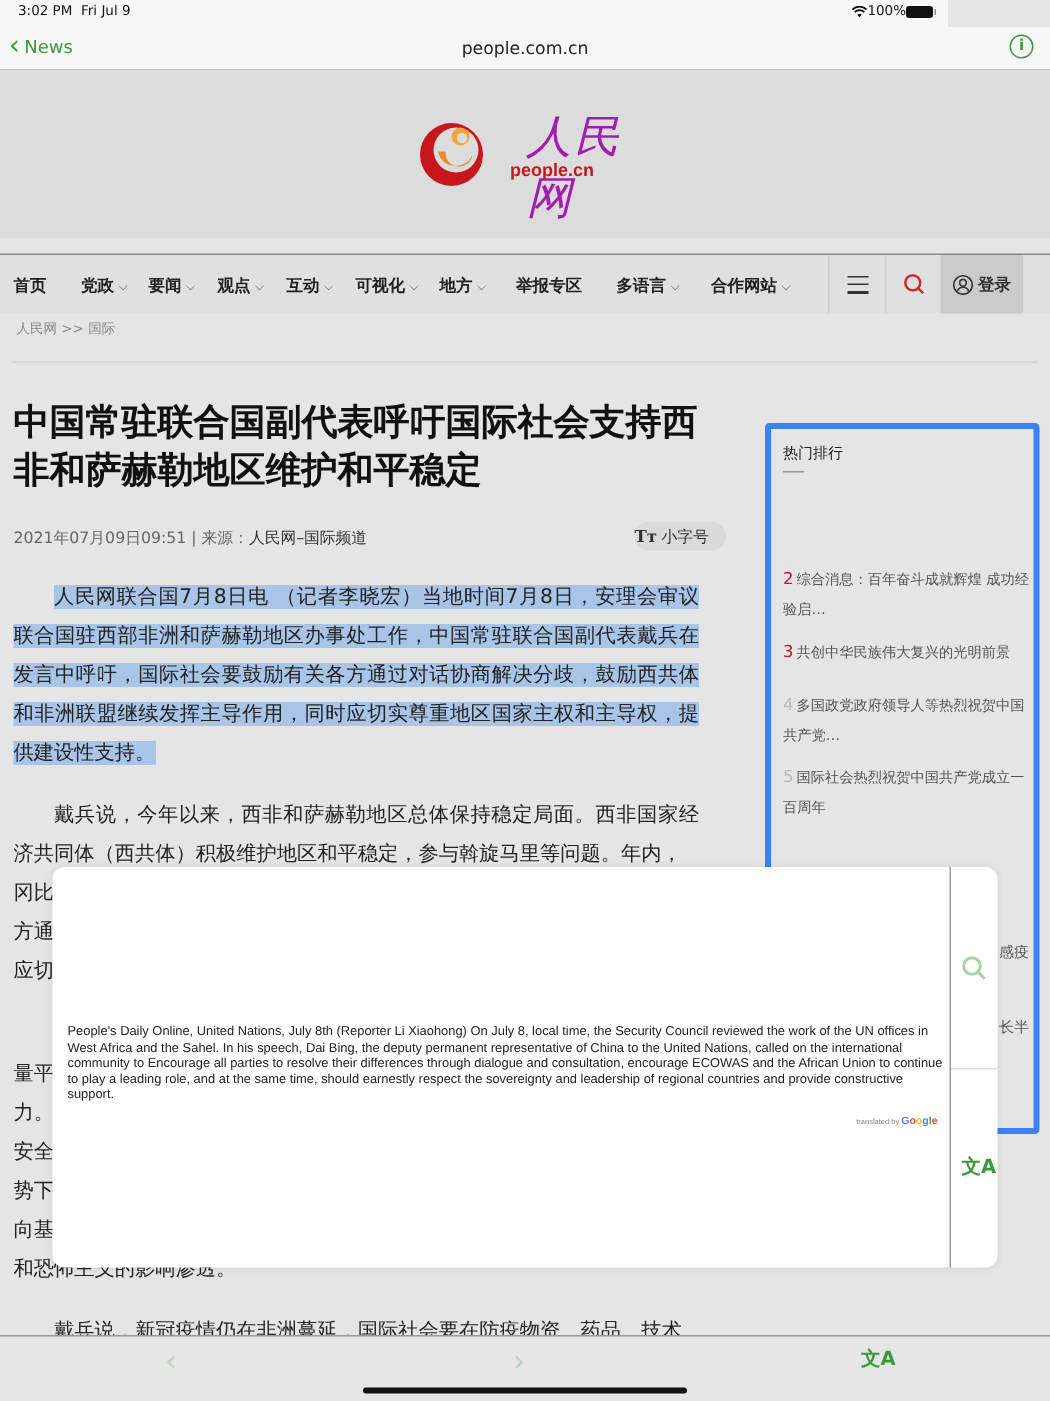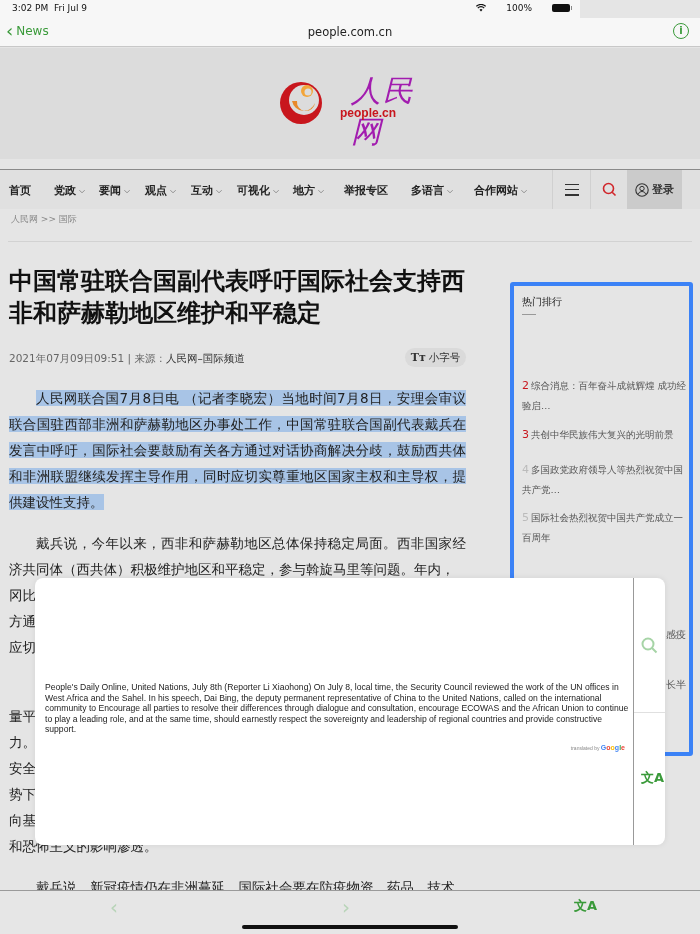--- a/index.html
+++ b/index.html
@@ -1,19 +1,19 @@
 <!DOCTYPE html>
 <html><head>
 <meta charset="utf-8">
 <style>
   * { box-sizing: border-box; margin: 0; padding: 0; }
   html, body { width: 700px; height: 934px; overflow: hidden; background: #e5e5e5; font-family: "DejaVu Sans", "Liberation Sans", sans-serif; color: #222; }
-  .statusbar { position: absolute; top: 0; left: 0; width: 580px; height: 18px; background: #f7f7f7; font-size: 9px; color: #111; }
+  .statusbar { position: absolute; top: 0; left: 0; width: 632px; height: 18px; background: #f7f7f7; font-size: 9px; color: #111; }
   .statusbar .time { position: absolute; left: 12px; top: 3px; }
-  .statusbar .right { position: absolute; right: 10px; top: 3px; display: flex; align-items: center; gap: 20px; justify-content: space-between; }
+  .statusbar .right { position: absolute; right: 10px; top: 3px; display: flex; align-items: center; gap: 0; justify-content: space-between; }
   .battery { width: 18px; height: 8px; background: #111; border-radius: 2px; position: relative; }
   .battery:after { content: ""; position: absolute; right: -2px; top: 2px; width: 1.5px; height: 4px; background: #888; }
   .navbar { position: absolute; top: 18px; left: 0; width: 700px; height: 29px; background: #f7f7f7; border-bottom: 1px solid #c8c8c8; }
   .back { position: absolute; left: 6px; top: 5px; color: #3a9a3a; font-size: 12px; display: flex; align-items: center; gap: 3px; }
   .back .chev { font-size: 18px; line-height: 16px; }
   .url { position: absolute; left: 0; right: 0; top: 7px; text-align: center; font-size: 11.5px; color: #222; }
   .info { position: absolute; right: 11px; top: 5px; width: 16px; height: 16px; border: 1.5px solid #3a9a3a; border-radius: 50%; color: #3a9a3a; font-size: 10px; text-align: center; line-height: 13px; font-weight: bold; }
 
   .masthead { position: absolute; top: 48px; left: 0; width: 700px; height: 111px; background: #dcdcdc; }
   .logo { position: absolute; left: 277px; top: 23px; width: 150px; height: 58px; }
@@ -27,21 +27,21 @@
   .hamb { width: 14px; height: 12px; display: flex; flex-direction: column; justify-content: space-between; }
   .hamb i { display: block; height: 1.5px; background: #333; }
   .nav-search { position: absolute; left: 590px; top: 0; width: 37px; height: 39px; border-left: 1px solid #d0d0d0; display: flex; align-items: center; justify-content: center; }
   .nav-login { position: absolute; left: 627px; top: 0; width: 55px; height: 39px; background: #cbcbcb; display: flex; align-items: center; justify-content: center; gap: 3px; font-size: 11px; font-weight: bold; color: #333; }
 
   .breadcrumb { position: absolute; left: 11px; top: 213px; font-size: 9px; color: #888; }
   .divider { position: absolute; left: 8px; top: 241px; width: 684px; height: 1px; background: #d2d2d2; }
   .title { position: absolute; left: 9px; top: 265px; width: 470px; font-size: 24px; line-height: 32px; font-weight: bold; color: #111; }
   .meta { position: absolute; left: 9px; top: 352px; font-size: 10.5px; color: #666; }
   .meta .src { color: #333; }
-  .fontsize-btn { position: absolute; left: 405px; top: 348px; width: 61px; height: 19px; background: #dadada; border-radius: 10px; font-size: 10.5px; color: #333; display: flex; align-items: center; justify-content: center; gap: 3px; }
+  .fontsize-btn { position: absolute; left: 423px; top: 348px; width: 61px; height: 19px; background: #dadada; border-radius: 10px; font-size: 10.5px; color: #333; display: flex; align-items: center; justify-content: flex-start; gap: 3px; }
   .fontsize-btn b { font-family: "DejaVu Serif", serif; font-size: 11px; }
 
   .para { position: absolute; left: 9px; width: 457px; font-size: 13.5px; line-height: 26px; color: #222; text-align: justify; }
   .para1 { top: 385px; }
   .hl { background: #a8c4e6; }
   .para2 { top: 530px; }
   .para3 { top: 874px; }
 
   .sidebar { position: absolute; left: 510px; top: 282px; width: 183px; height: 474px; border: 4px solid #3b82f6; border-radius: 3px; background: #e5e5e5; }
   .sidebar .head { position: absolute; left: 8px; top: 9px; font-size: 10px; color: #222; }

